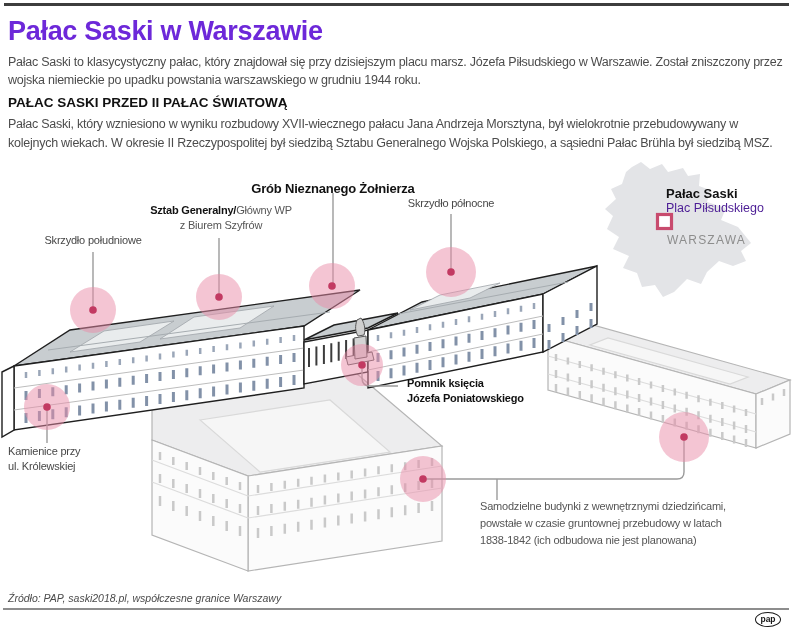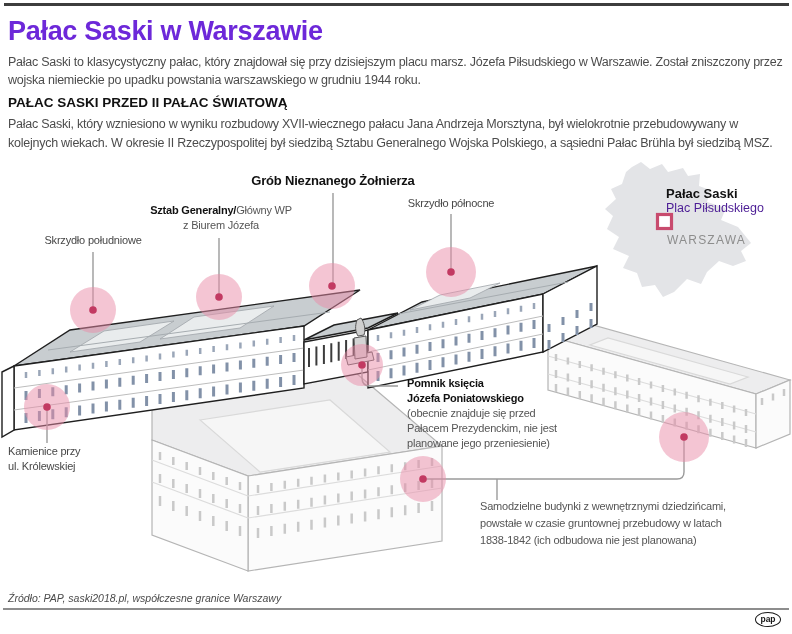--- a/index.html
+++ b/index.html
@@ -11,21 +11,21 @@
   .title{top:16px;left:8px;font-size:27px;font-weight:bold;color:#6d28d9;letter-spacing:-0.3px;}
   .intro{top:53px;left:8px;width:782px;font-size:12.5px;line-height:18px;color:#4c4c4c;letter-spacing:-0.25px;}
   .sec-head{top:95px;left:8px;font-size:13.5px;font-weight:bold;color:#111;}
   .sec-body{top:115px;left:8px;width:782px;font-size:12.5px;line-height:18.5px;color:#4c4c4c;letter-spacing:-0.25px;}
   .lbl{font-size:11px;line-height:15px;color:#474747;letter-spacing:-0.2px;}
   .lbl b{color:#111;}
   .pre{white-space:pre-line;}
   .ctr{text-align:center;}
   .lbl-south{top:233px;left:18px;width:150px;}
   .lbl-staff{top:203px;left:136px;width:170px;}
-  .lbl-tomb{top:173px;left:238px;width:190px;font-weight:bold;color:#111;font-size:13px;}
+  .lbl-tomb{top:181px;left:238px;width:190px;font-weight:bold;color:#111;font-size:13px;}
   .lbl-north{top:196px;left:376px;width:150px;}
   .lbl-monu{top:376px;left:407px;width:200px;}
   .lbl-monu .note{color:#555;font-weight:normal;}
   .lbl-kam{top:444px;left:8px;width:130px;}
   .lbl-indep{top:498px;left:480px;width:310px;color:#555;line-height:17px;}
   .map-bold{top:186px;left:666px;font-size:13px;font-weight:bold;color:#111;}
   .map-sub{top:201px;left:666px;font-size:12.5px;color:#4c1d95;}
   .map-city{top:233px;left:667px;font-size:12px;color:#8d8d8d;letter-spacing:1.2px;}
   .src{top:592px;left:8px;font-size:10.5px;color:#4a4a4a;font-style:italic;}
   .pap{top:612px;right:11px;width:24px;height:13px;border:1.6px solid #161616;border-radius:50%;
@@ -158,32 +158,29 @@
 
   <div class="abs title">Pałac Saski w Warszawie</div>
   <div class="abs intro">Pałac Saski to klasycystyczny pałac, który znajdował się przy dzisiejszym placu marsz. Józefa Piłsudskiego w Warszawie. Został zniszczony przez wojska niemieckie po upadku powstania warszawskiego w grudniu 1944 roku.</div>
   <div class="abs sec-head">PAŁAC SASKI PRZED II PAŁAC ŚWIATOWĄ</div>
   <div class="abs sec-body">Pałac Saski, który wzniesiono w wyniku rozbudowy XVII-wiecznego pałacu Jana Andrzeja Morsztyna, był wielokrotnie przebudowywany w kolejnych wiekach. W okresie II Rzeczypospolitej był siedzibą Sztabu Generalnego Wojska Polskiego, a sąsiedni Pałac Brühla był siedzibą MSZ.</div>
 
   <div class="abs lbl ctr lbl-south">Skrzydło południowe</div>
 
   <div class="abs lbl ctr lbl-staff">
     <div><b>Sztab Generalny/</b><span style="color:#555;">Główny WP</span></div>
-    <div style="color:#555;">z Biurem Józefa</div>
+    <div style="color:#555;">z Biurem Szyfrów</div>
   </div>
 
   <div class="abs lbl ctr lbl-tomb">Grób Nieznanego Żołnierza</div>
   <div class="abs lbl ctr lbl-north">Skrzydło północne</div>
 
   <div class="abs lbl lbl-monu">
     <div class="pre" style="font-weight:bold;color:#111;">Pomnik księcia
 Józefa Poniatowskiego</div>
-    <div class="pre note">(obecnie znajduje się przed
-Pałacem Prezydenckim, nie jest
-planowane jego przeniesienie)</div>
   </div>
 
   <div class="abs lbl pre lbl-kam">Kamienice przy
 ul. Królewskiej</div>
   <div class="abs lbl pre lbl-indep">Samodzielne budynki z wewnętrznymi dziedzińcami,
 powstałe w czasie gruntownej przebudowy w latach
 1838-1842 (ich odbudowa nie jest planowana)</div>
 
   <div class="abs map-bold">Pałac Saski</div>
   <div class="abs map-sub">Plac Piłsudskiego</div>

